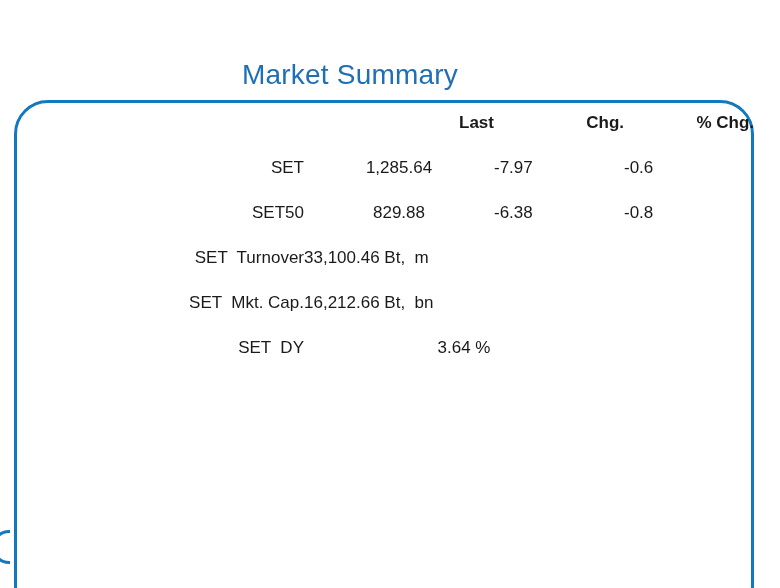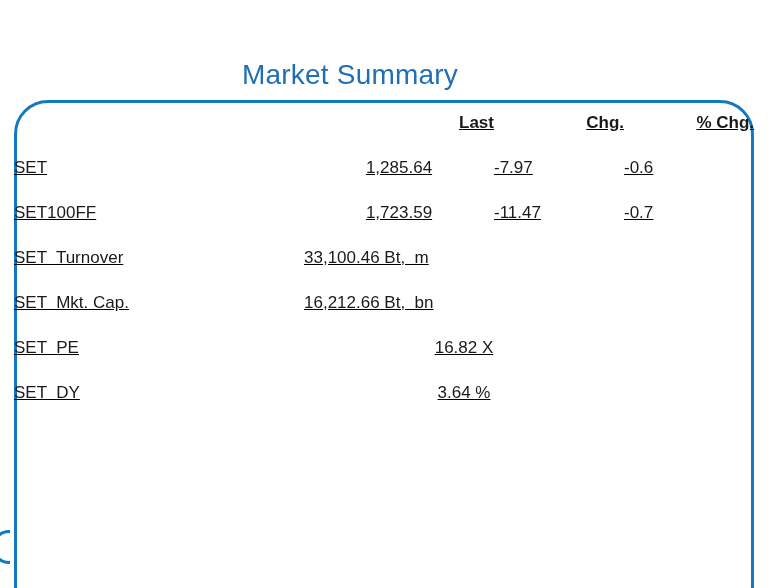--- a/index.html
+++ b/index.html
@@ -52,21 +52,20 @@
     border-radius: 18px 0 0 18px;
     box-sizing: border-box;
     background: #ffffff;
   }
 
   #table-wrap {
     position: absolute;
     left: 14px;
     top: 100px;
     width: 600px;
-    text-decoration: underline;
   }
 
   table.market {
     border-collapse: collapse;
     width: 740px;
     table-layout: fixed;
     font-size: 17px;
     color: #1a1a1a;
   }
   table.market col.c-label  { width: 290px; }
@@ -86,21 +85,21 @@
     font-weight: bold;
     font-size: 17px;
   }
   th.h-label { text-align: left; padding-left: 28px; }
   th.h-last,
   th.h-chg,
   th.h-pchg { text-align: right; padding-right: 14px; }
   th.h-pchg { padding-right: 22px; }
 
   td.label {
-    text-align: left;
+    text-align: right;
     padding-left: 28px;
     white-space: pre;
   }
   td.num-last {
     text-align: center;
     padding-right: 14px;
     white-space: pre;
   }
   td.num-chg {
     text-align: left;
@@ -144,41 +143,36 @@
       </tr>
     </thead>
     <tbody>
       <tr>
         <td class="label">SET</td>
         <td class="num-last">1,285.64</td>
         <td class="num-chg">-7.97</td>
         <td class="num-pchg">-0.6</td>
       </tr>
       <tr>
-        <td class="label">SET100FF</td>
-        <td class="num-last">1,723.59</td>
-        <td class="num-chg">-11.47</td>
-        <td class="num-pchg">-0.7</td>
+        <td class="label">SET50</td>
+        <td class="num-last">829.88</td>
+        <td class="num-chg">-6.38</td>
+        <td class="num-pchg">-0.8</td>
       </tr>
 
       <tr>
         <td class="label">SET  Turnover</td>
         <td class="span-value" colspan="2">33,100.46 Bt,  m</td>
         <td></td>
       </tr>
       <tr>
         <td class="label">SET  Mkt. Cap.</td>
         <td class="span-value" colspan="2">16,212.66 Bt,  bn</td>
         <td></td>
       </tr>
       <tr>
-        <td class="label">SET  PE</td>
-        <td class="span-value narrow" colspan="2">16.82 X</td>
-        <td></td>
-      </tr>
-      <tr>
         <td class="label">SET  DY</td>
         <td class="span-value narrow" colspan="2">3.64 %</td>
         <td></td>
       </tr>
     </tbody>
   </table>
 </div>
 
 </body></html>

